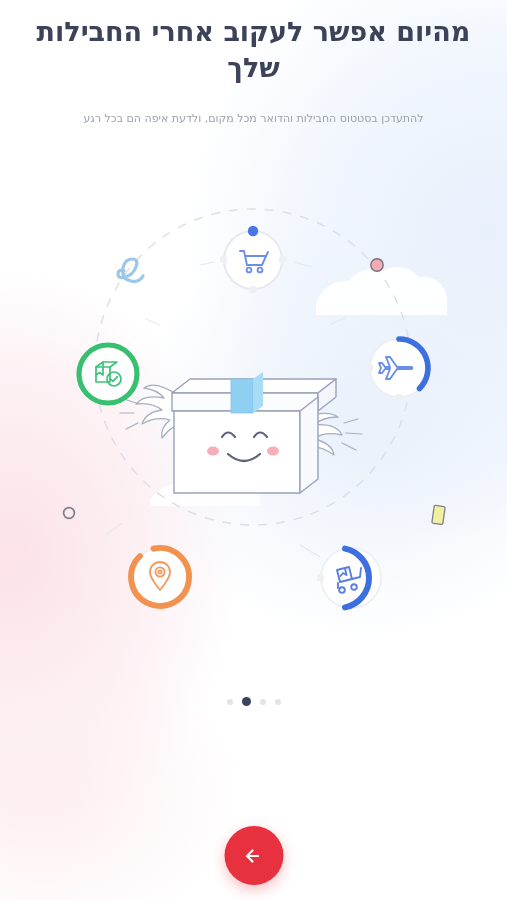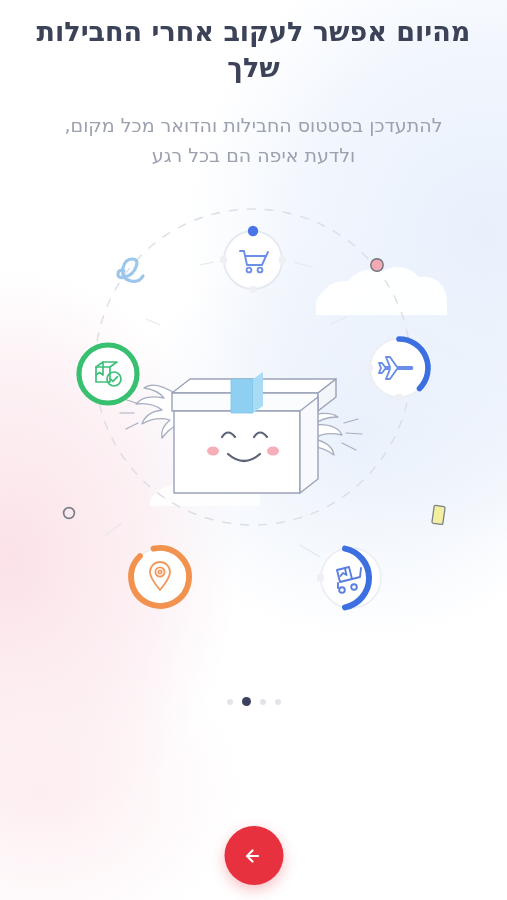--- a/index.html
+++ b/index.html
@@ -60,21 +60,21 @@
     margin: 0;
     font-size: 27px;
     line-height: 1.34;
     font-weight: 700;
     color: #3c4359;
     letter-spacing: 0px;
   }
   .subtitle {
     margin: 24px auto 0 auto;
     max-width: 390px;
-    font-size: 19px;
+    font-size: 11px;
     line-height: 1.58;
     font-weight: 400;
     color: #9ba1ae;
   }
 
   
   .stage {
     position: absolute;
     top: 205px;
     left: 0;

